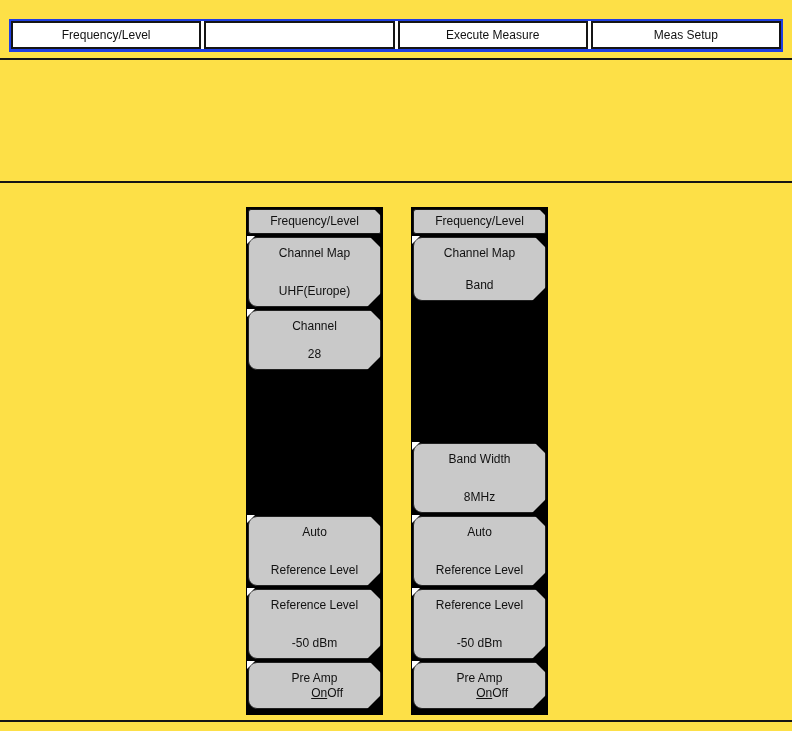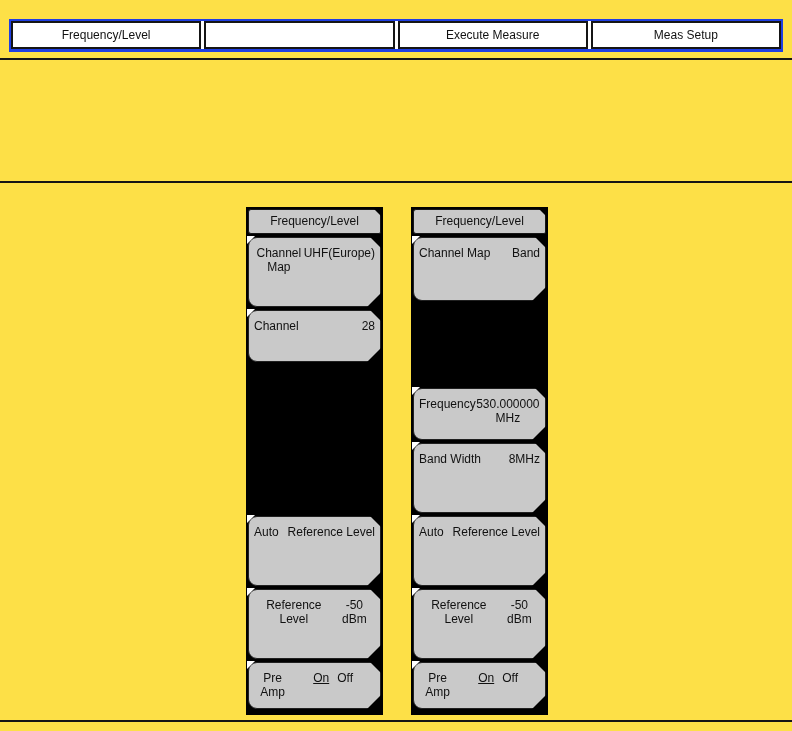--- a/index.html
+++ b/index.html
@@ -29,36 +29,36 @@
   .col-right { left:411px; }
 
   .menu-header { height:25px; background:#c9c9c9; border:1px solid #161616;
                  border-radius:3px 2px 2px 3px; margin-bottom:3px;
                  font-size:12px; text-align:center; line-height:23px;
                  position:relative; }
   .menu-header::before { content:""; position:absolute; top:-1px; right:-1px;
                  border-top:7px solid #000; border-left:7px solid transparent; }
 
   .softkey { position:relative; background:#c9c9c9; border:1px solid #202020;
-             border-radius:9px; margin-bottom:3px; padding:8px 5px;
-             display:flex; flex-direction:row; justify-content:space-between;
+             border-radius:9px; margin-bottom:3px; padding:8px 15px;
+             display:flex; flex-direction:column; justify-content:space-between;
              text-align:center; font-size:12px; cursor:default; }
   .softkey::before { content:""; position:absolute; top:-1px; right:-1px;
              border-top:11px solid #000; border-left:11px solid transparent; }
   .softkey::after  { content:""; position:absolute; bottom:-1px; right:-1px;
              border-bottom:14px solid #000; border-left:14px solid transparent; }
   .notch { position:absolute; top:-2px; left:-2px; width:0; height:0;
            border-top:8px solid #fff; border-right:8px solid transparent; }
 
   .sk-label, .sk-value { display:block; line-height:14px; }
   .h70 { height:70px; } .h64 { height:64px; } .h62 { height:70px; }
-  .h60 { height:52px; } .h66 { height:47px; }
+  .h60 { height:60px; } .h66 { height:47px; }
   .spacer { flex:1; background:#000; }
 
-  .onoff { display:flex; justify-content:space-between; padding:0 22px;gap:8px; }
+  .onoff { display:flex; justify-content:flex-end; padding:0 22px; }
   .onoff .selected { text-decoration:underline; }
 </style>
 </head>
 <body>
 
 <div class="page">
 
   <div class="topbar">
     <div class="tab">Frequency/Level</div>
     <div class="tab"></div>
@@ -112,25 +112,20 @@
     <div class="menu-header">Frequency/Level</div>
 
     <div class="softkey h64">
       <i class="notch"></i>
       <span class="sk-label">Channel Map</span>
       <span class="sk-value">Band</span>
     </div>
 
     <div class="spacer"></div>
 
-    <div class="softkey h60">
-      <i class="notch"></i>
-      <span class="sk-label">Frequency</span>
-      <span class="sk-value">530.000000 MHz</span>
-    </div>
 
     <div class="softkey h62">
       <i class="notch"></i>
       <span class="sk-label">Band Width</span>
       <span class="sk-value">8MHz</span>
     </div>
 
     <div class="softkey h62">
       <i class="notch"></i>
       <span class="sk-label">Auto</span>

